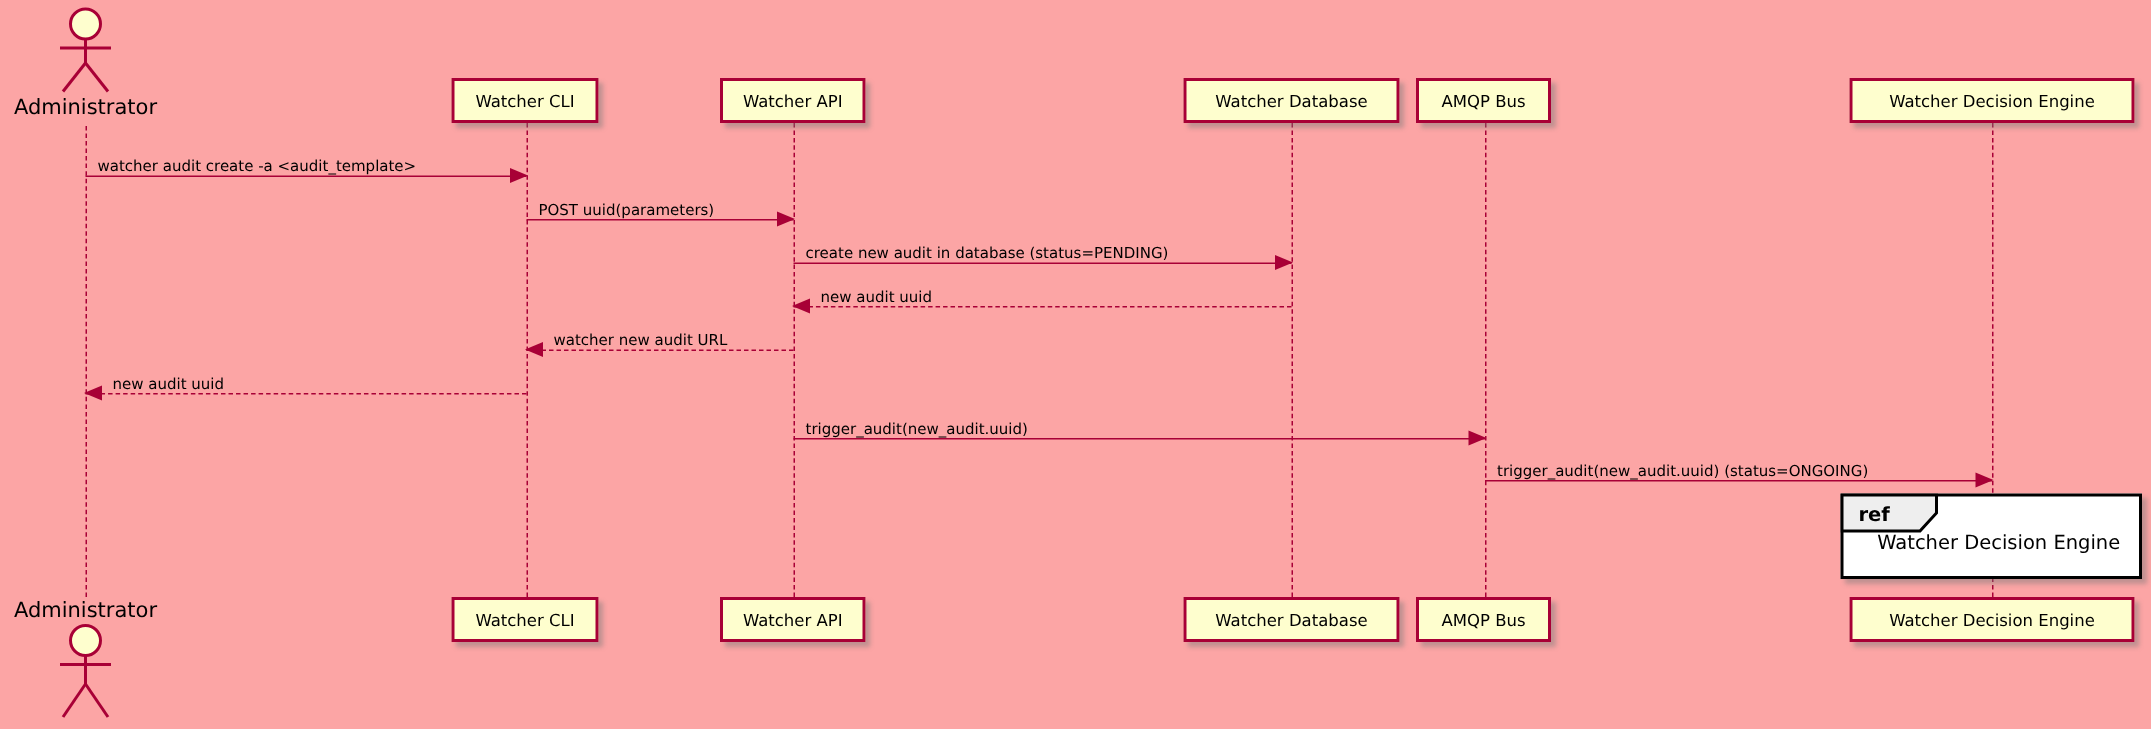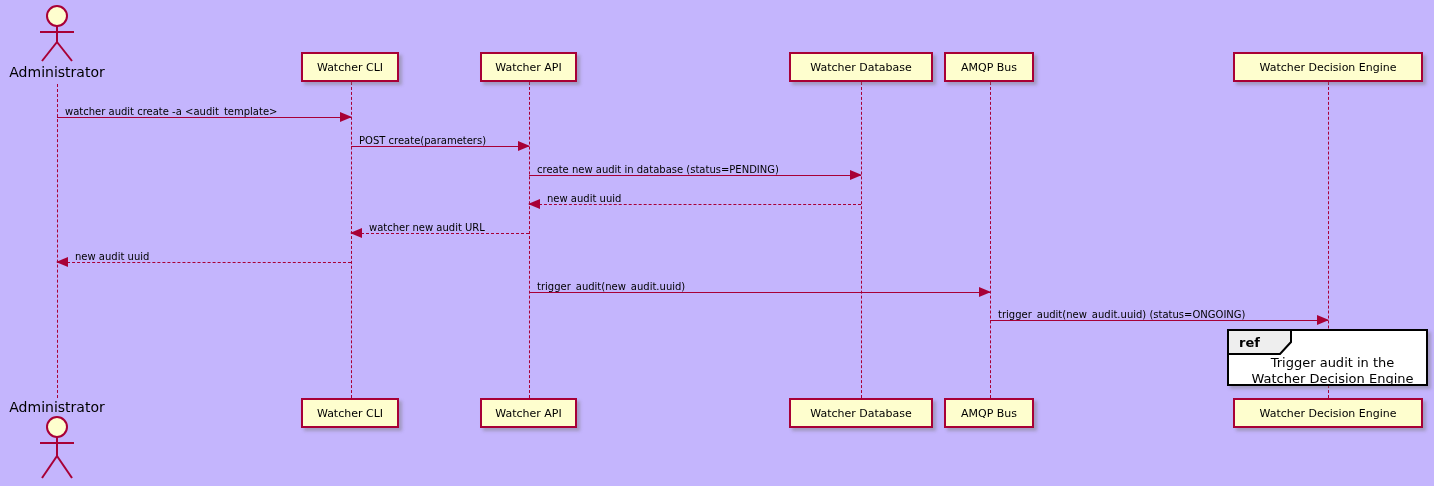--- a/index.html
+++ b/index.html
@@ -6,21 +6,21 @@
     --accent:#A80036;
     --pfill:#FEFECE;
     --shadow:rgba(120,120,120,0.45);
   }
   *{margin:0;padding:0;box-sizing:border-box;}
   html,body{background:#ffffff;}
   body{font-family:"DejaVu Sans", sans-serif;color:#000;}
   .diagram{
     position:relative;
     width:1434px;height:486px;
-    background:#c4b5fd;
+    background:#fca5a5;
     overflow:hidden;
   }
   
   .lifeline{
     position:absolute;width:0;
     border-left:1px dashed var(--accent);
   }
   
   .pbox{
     position:absolute;height:30px;
@@ -93,21 +93,21 @@
   <div class="pbox" style="left:944px;top:52px;width:90px;">AMQP Bus</div>
   <div class="pbox" style="left:1233px;top:52px;width:190px;">Watcher Decision Engine</div>
 
   <div class="msg" style="left:57px;top:117px;width:294px;">
     <div class="msg-label">watcher audit create -a &lt;audit_template&gt;</div>
     <div class="msg-line"></div>
     <span class="arrow right"></span>
   </div>
 
   <div class="msg" style="left:351px;top:146px;width:178px;">
-    <div class="msg-label">POST create(parameters)</div>
+    <div class="msg-label">POST uuid(parameters)</div>
     <div class="msg-line"></div>
     <span class="arrow right"></span>
   </div>
 
   <div class="msg" style="left:529px;top:175px;width:332px;">
     <div class="msg-label">create new audit in database (status=PENDING)</div>
     <div class="msg-line"></div>
     <span class="arrow right"></span>
   </div>
 
@@ -140,21 +140,20 @@
     <div class="msg-line"></div>
     <span class="arrow right"></span>
   </div>
 
   <div class="ref">
     <svg class="ref-tab" width="70" height="28">
       <polygon points="1,1 64,1 64,13 53,25 1,25"></polygon>
       <text x="12" y="18">ref</text>
     </svg>
     <div class="ref-body">
-      <div>Trigger audit in the</div>
       <div>Watcher Decision Engine</div>
     </div>
   </div>
 
   <div class="pbox" style="left:301px;top:398px;width:98px;">Watcher CLI</div>
   <div class="pbox" style="left:480px;top:398px;width:97px;">Watcher API</div>
   <div class="pbox" style="left:789px;top:398px;width:144px;">Watcher Database</div>
   <div class="pbox" style="left:944px;top:398px;width:90px;">AMQP Bus</div>
   <div class="pbox" style="left:1233px;top:398px;width:190px;">Watcher Decision Engine</div>
 

